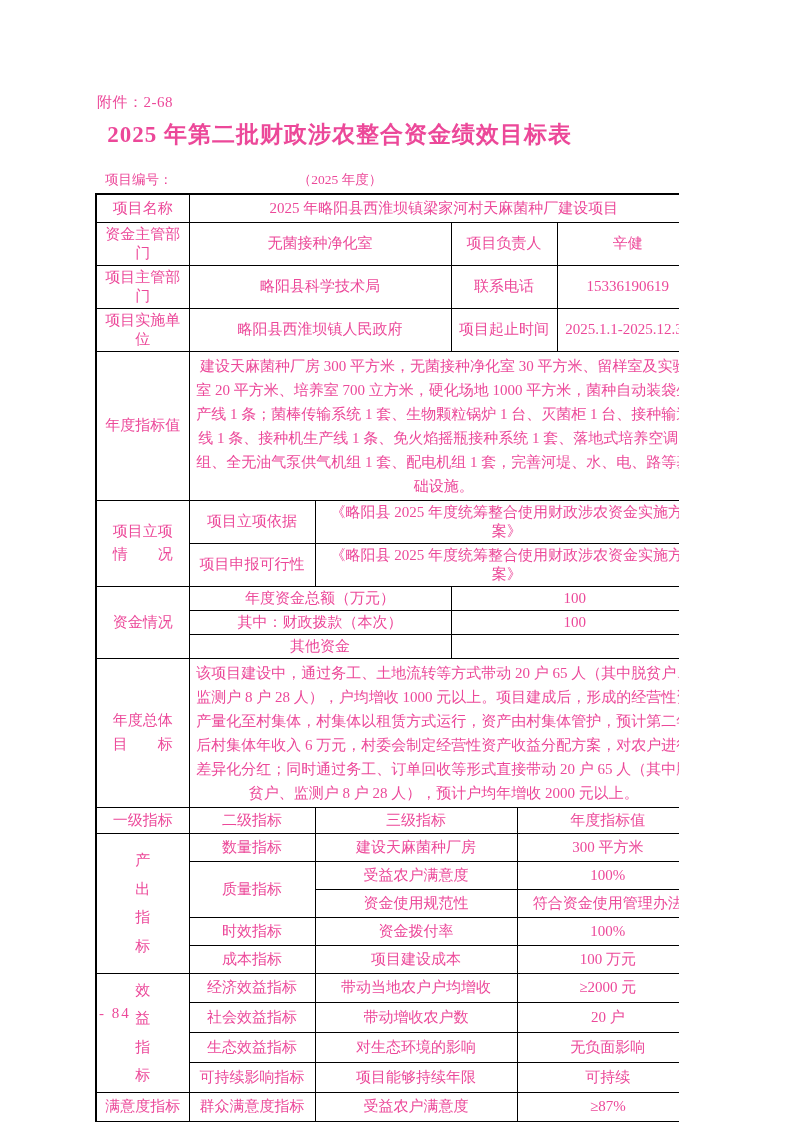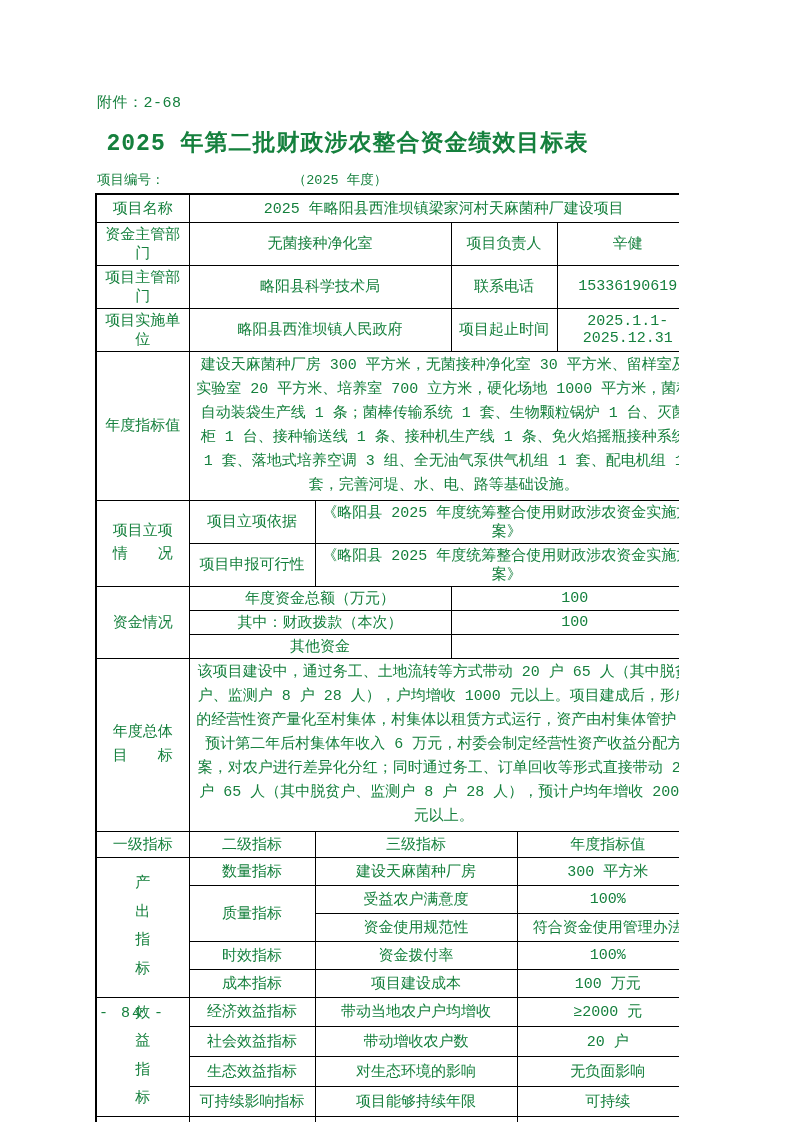--- a/index.html
+++ b/index.html
@@ -5,52 +5,52 @@
   html, body {
     margin: 0;
     padding: 0;
     background: #ffffff;
   }
   .page {
     position: relative;
     width: 679px;
     height: 1122px;
     background: #ffffff;
-    color: #15803d;
-    font-family: Liberation Mono, monospace;
+    color: #ec4899;
+    font-family: Liberation Serif, serif;
     overflow: hidden;
   }
   .attachment {
     position: absolute;
     left: 97px;
     top: 93px;
     font-size: 15px;
     letter-spacing: 0.5px;
   }
   .doc-title {
     position: absolute;
     left: 0;
     top: 119px;
     width: 100%;
-    margin: 8px;
+    margin: 0;
     text-align: center;
     font-size: 23px;
     font-weight: bold;
     letter-spacing: 1px;
   }
   .meta-row {
     position: absolute;
     left: 97px;
     right: 96px;
     top: 171px;
     font-size: 13.5px;
   }
   .meta-row .proj-no {
     position: absolute;
-    left: 0;
+    left: 8px;
     top: 0;
     text-align: center;
   }
   .meta-row .year {
     position: absolute;
     left: 0;
     width: 100%;
     text-align: center;
     top: 0;
   }

